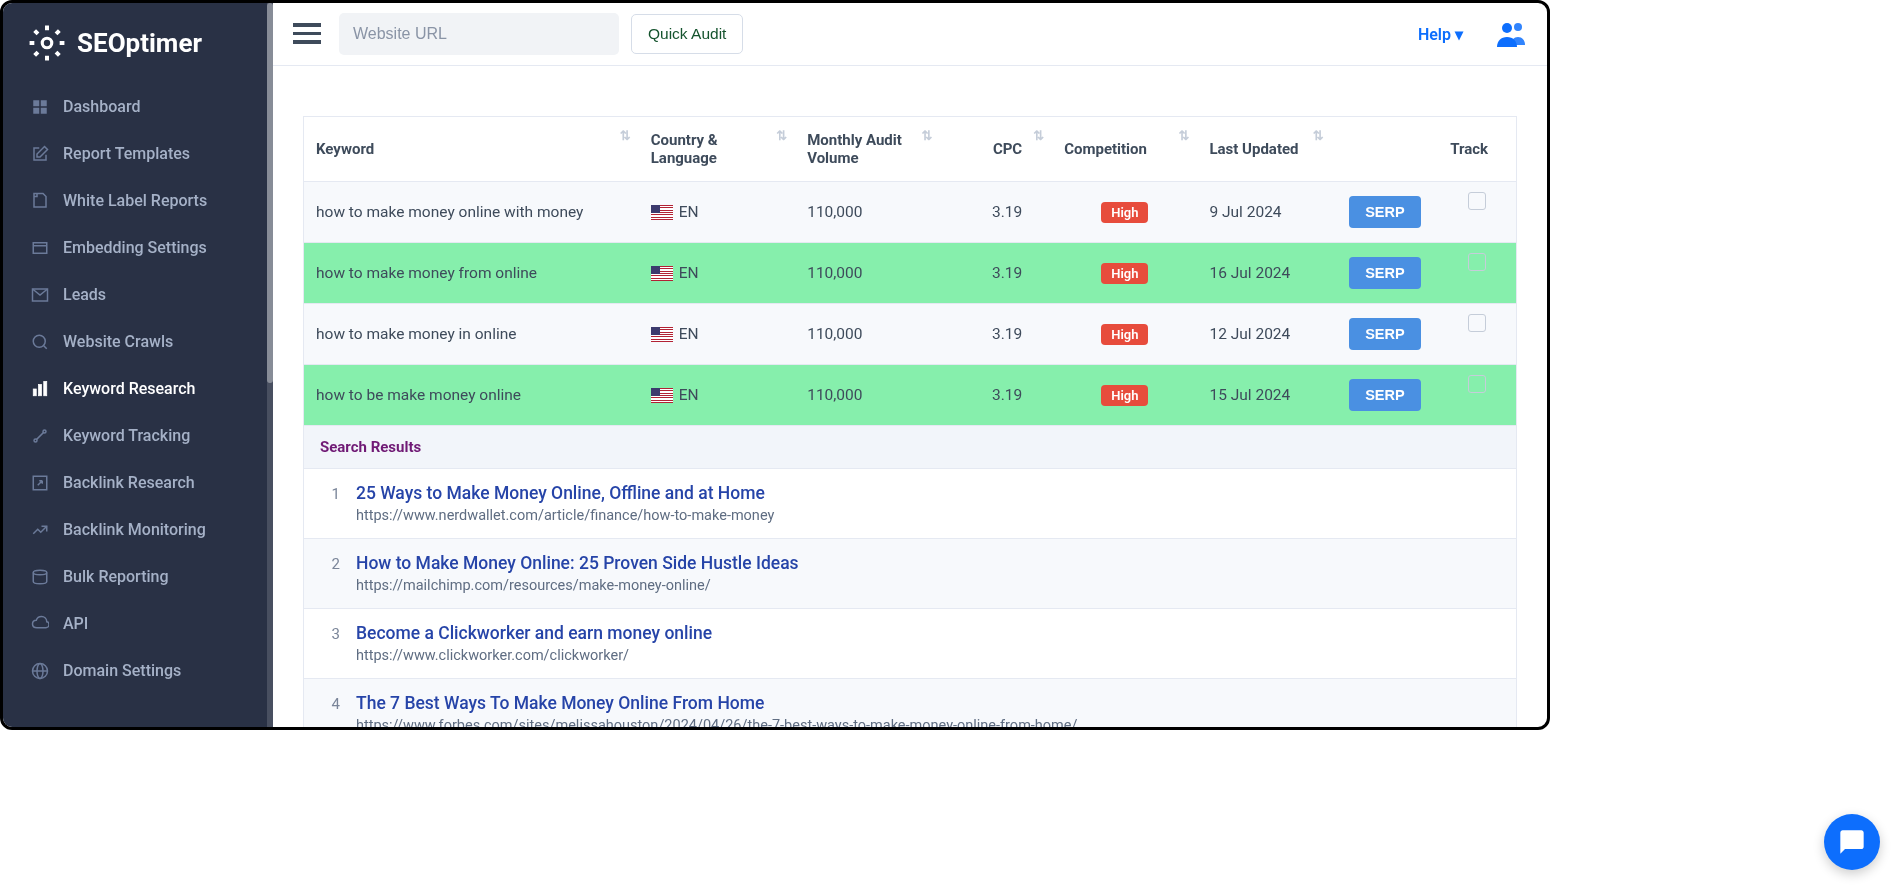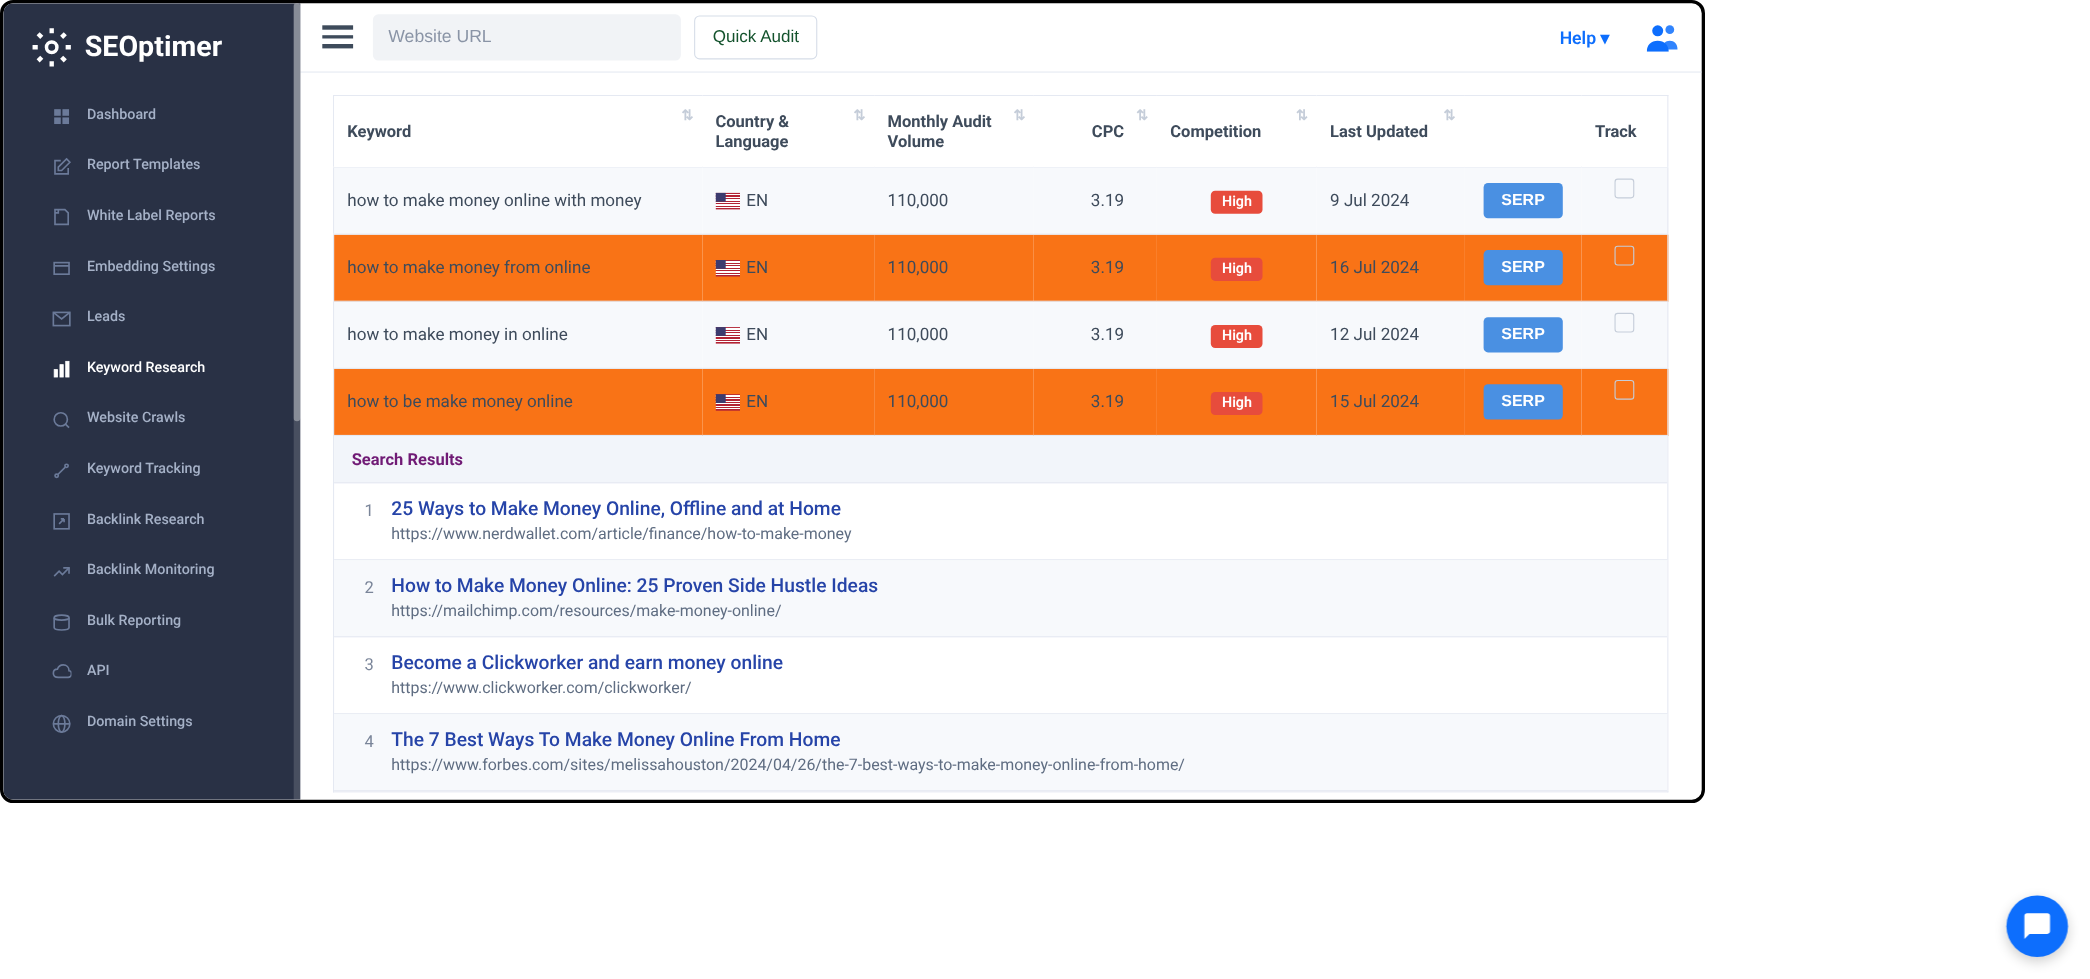--- a/index.html
+++ b/index.html
@@ -7,46 +7,46 @@
     
     .app-container { display: flex; height: 724px; }
     
     
     .sidebar { width: 270px; background: #293145; color: #a5b1c7; display: flex; flex-direction: column; flex-shrink: 0; position: relative; }
     .sidebar-scroll-indicator { position: absolute; right: 0; top: 0; bottom: 0; width: 6px; background: rgba(255,255,255,0.15); }
     .sidebar-scroll-thumb { position: absolute; right: 0; top: 0; width: 6px; height: 380px; background: rgba(255,255,255,0.35); border-radius: 3px; }
     .logo-area { padding: 20px 24px; display: flex; align-items: center; gap: 10px; }
     .logo-icon { width: 40px; height: 40px; display: flex; align-items: center; justify-content: center; }
     .logo-text { font-size: 26px; font-weight: 700; color: #fff; }
-    .nav-item { display: flex; gap: 14px; padding: 14px 44px; cursor: pointer; font-size: 13px; font-weight: 500; color: #a5b1c7; }
+    .nav-item { display: flex; align-items: center; gap: 14px; padding: 14px 28px; cursor: pointer; font-size: 16px; font-weight: 500; color: #a5b1c7; }
     .nav-item.active { color: #fff; }
     .nav-item.active .nav-icon { color: #fff; }
     .nav-icon { width: 18px; height: 18px; display: flex; align-items: center; justify-content: center; color: #6b7a99; }
     .nav-item.active .nav-icon svg { stroke: #fff; fill: #fff; }
     
     
     .main { flex: 1; display: flex; flex-direction: column; min-width: 0; }
     .topbar { display: flex; align-items: center; padding: 10px 20px; border-bottom: 1px solid #e5e9f2; gap: 12px; }
     .hamburger-icon { width: 28px; height: 22px; cursor: pointer; margin-right: 6px; }
     .hamburger-icon div { width: 100%; height: 3.5px; background: #3e4b5b; margin-bottom: 5px; }
     .url-input { flex: 0 0 280px; background: #f1f3f6; border: none; border-radius: 5px; padding: 12px 14px; font-size: 16px; color: #7a8599; }
     .url-input::placeholder { color: #8a94a6; font-weight: 500; }
     .quick-audit-btn { background: #fff; border: 1px solid #d6dde8; border-radius: 5px; padding: 10px 16px; font-size: 15.5px; font-weight: 500; color: #14532d; cursor: pointer; }
     .spacer { flex: 1; }
     .help-link { color: #0d6efd; font-size: 16px; font-weight: 600; cursor: pointer; display: flex; align-items: center; gap: 4px; margin-right: 22px; }
     .user-icon { width: 30px; height: 26px; color: #0d6efd; }
     
     
     .content { padding: 20px 30px; overflow: auto; flex: 1; }
-    .data-table { width: 100%; border-collapse: collapse; border: 1px solid #e5e9f2; border-radius: 4px; }
+    .data-table { width: 100%; border-collapse: collapse; border: 1px solid #e5e9f2; border-radius: 4px; margin-top: 30px; }
     .data-table th { background: #fff; padding: 14px 12px; text-align: left; font-size: 15px; font-weight: 700; color: #3e4b5b; border-bottom: 1px solid #e5e9f2; position: relative; }
     .sort-icon { position: absolute; right: 8px; top: 14px; color: #c5cdd9; font-size: 13px; line-height: 0.7; }
     .data-table td { padding: 14px 12px; font-size: 15.5px; color: #3e4b5b; border-bottom: 1px solid #e5e9f2; }
     .data-table tr.odd { background: #f7f9fc; }
-    .data-table tr.even { background: #f97316; }
+    .data-table tr.even { background: #86efac; }
     .flag { display: inline-block; width: 22px; height: 15px; margin-right: 6px; vertical-align: middle; background: linear-gradient(to bottom, #b22234 0%, #b22234 7.7%, #fff 7.7%, #fff 15.4%, #b22234 15.4%, #b22234 23.1%, #fff 23.1%, #fff 30.8%, #b22234 30.8%, #b22234 38.5%, #fff 38.5%, #fff 46.2%, #b22234 46.2%, #b22234 53.8%, #fff 53.8%, #fff 61.5%, #b22234 61.5%, #b22234 69.2%, #fff 69.2%, #fff 76.9%, #b22234 76.9%, #b22234 84.6%, #fff 84.6%, #fff 92.3%, #b22234 92.3%); position: relative; }
     .flag::before { content: ''; position: absolute; top:0; left:0; width: 9px; height: 8px; background: #3c3b6e; }
     .badge-high { background: #e74c3c; color: #fff; padding: 3px 10px; border-radius: 4px; font-size: 13px; font-weight: 600; }
     .serp-btn { background: #4a90e2; color: #fff; border: none; border-radius: 4px; padding: 8px 16px; font-size: 14.5px; font-weight: 600; cursor: pointer; }
     .track-checkbox { width: 18px; height: 18px; border: 1.5px solid #c5cdd9; border-radius: 3px; cursor: pointer; display: inline-block; }
     .col-keyword { width: 300px; }
     .col-country { width: 140px; }
     .col-volume { width: 130px; }
     .col-cpc { width: 100px; text-align: right; }
     .col-comp { width: 130px; text-align: center; }
@@ -125,38 +125,38 @@
         </div>
         <div class="nav-item">
           <span class="nav-icon">
             <svg width="18" height="18" viewBox="0 0 24 24" fill="none" stroke="currentColor" stroke-width="2">
               <rect x="2" y="4" width="20" height="16"></rect>
               <path d="M2 4l10 8 10-8"></path>
             </svg>
           </span>
           <span>Leads</span>
         </div>
+        <div class="nav-item">
+          <span class="nav-icon">
+            <svg width="18" height="18" viewBox="0 0 24 24" fill="none" stroke="currentColor" stroke-width="2">
+              <circle cx="11" cy="11" r="8"></circle>
+              <line x1="21" y1="21" x2="17" y2="17"></line>
+            </svg>
+          </span>
+          <span>Website Crawls</span>
+        </div>
         <div class="nav-item active">
           <span class="nav-icon">
             <svg width="18" height="18" viewBox="0 0 24 24" fill="currentColor">
               <rect x="3" y="12" width="4" height="9"></rect>
               <rect x="10" y="6" width="4" height="15"></rect>
               <rect x="17" y="2" width="4" height="19"></rect>
             </svg>
           </span>
           <span>Keyword Research</span>
-        </div>
-        <div class="nav-item">
-          <span class="nav-icon">
-            <svg width="18" height="18" viewBox="0 0 24 24" fill="none" stroke="currentColor" stroke-width="2">
-              <circle cx="11" cy="11" r="8"></circle>
-              <line x1="21" y1="21" x2="17" y2="17"></line>
-            </svg>
-          </span>
-          <span>Website Crawls</span>
         </div>
         <div class="nav-item">
           <span class="nav-icon">
             <svg width="18" height="18" viewBox="0 0 24 24" fill="none" stroke="currentColor" stroke-width="2">
               <circle cx="6" cy="18" r="2"></circle>
               <circle cx="18" cy="6" r="2"></circle>
               <line x1="7.5" y1="16.5" x2="16.5" y2="7.5"></line>
             </svg>
           </span>
           <span>Keyword Tracking</span>

